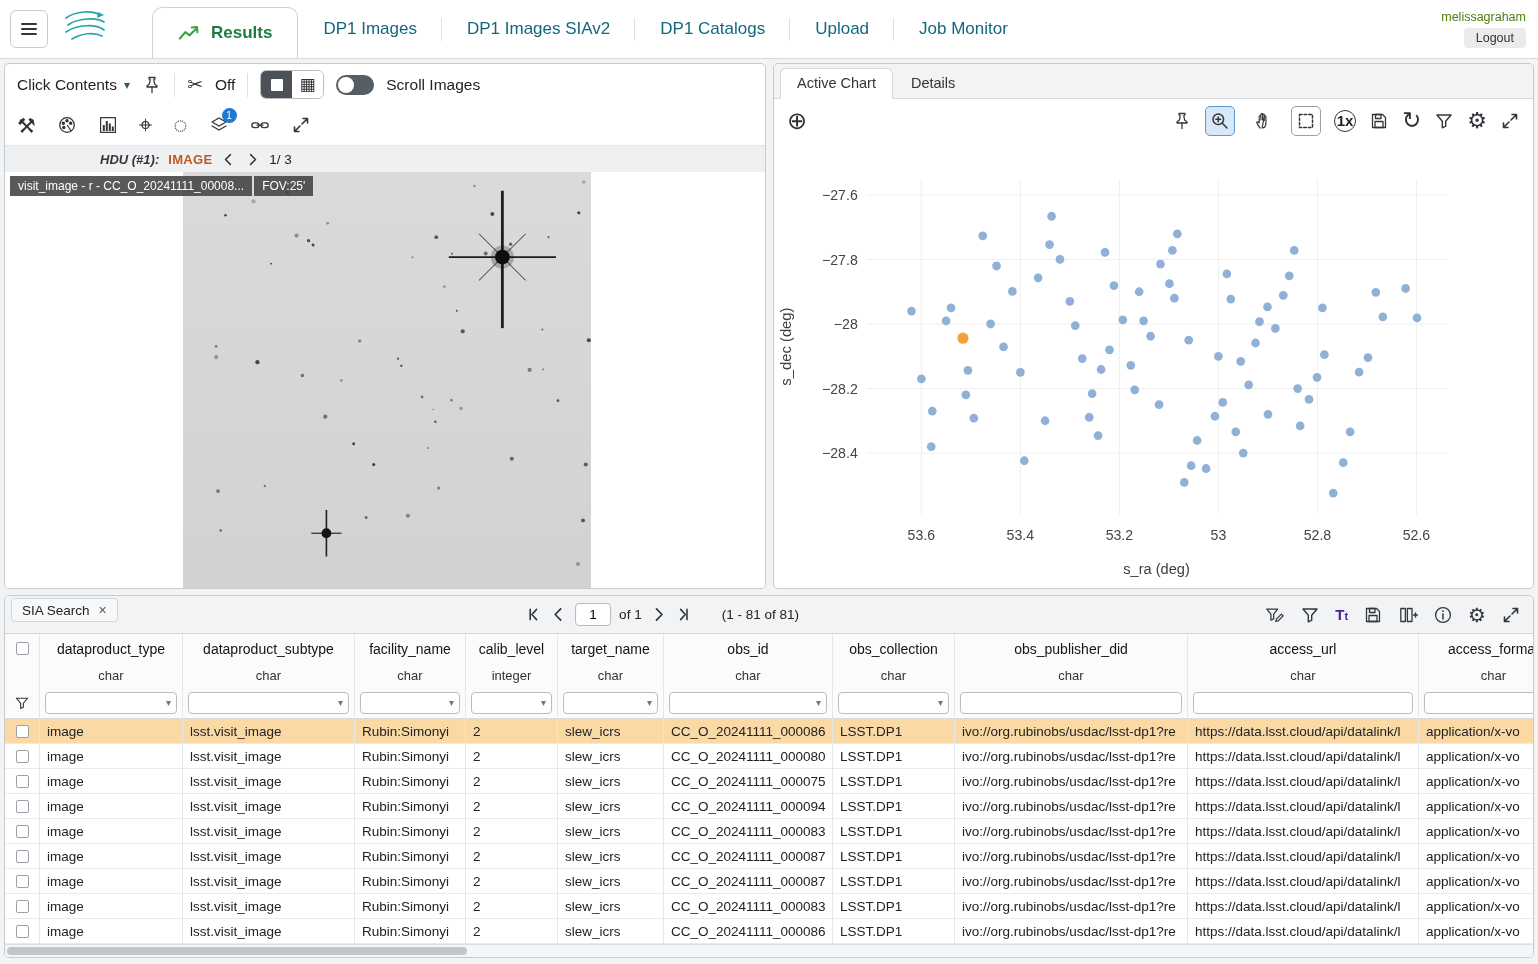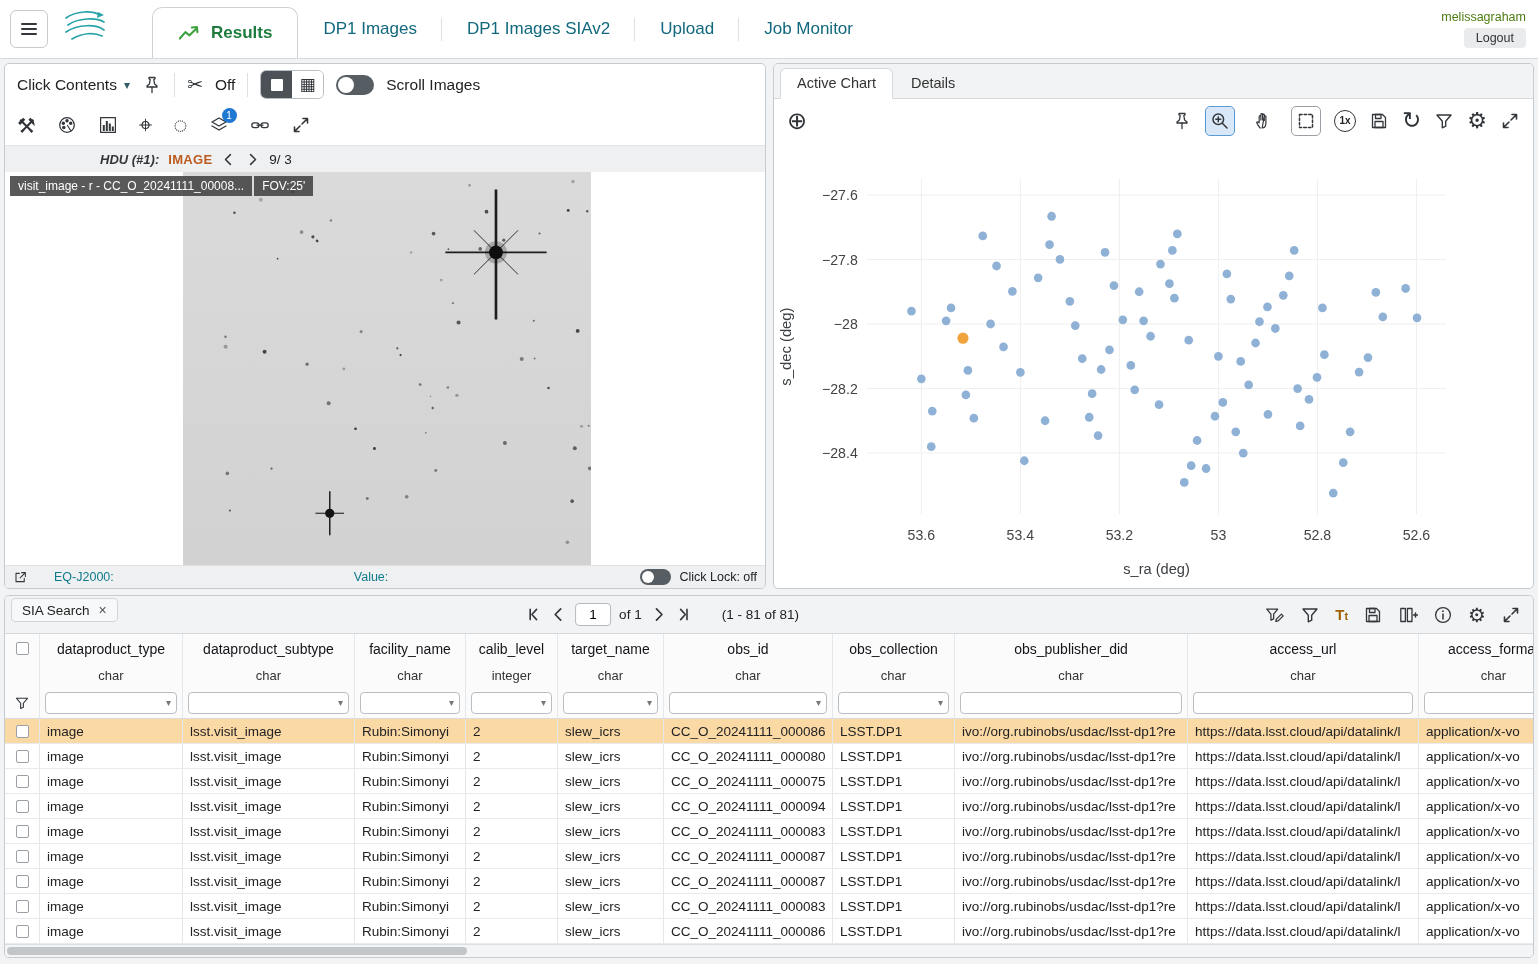--- a/index.html
+++ b/index.html
@@ -67,38 +67,38 @@
   .eq-lbl{margin-left:18px}
   .val-lbl{margin-left:232px}
   .spacer{flex:1}
 
   
   .chart-toolbar{height:43px;display:flex;align-items:center;padding:0 13px;flex:none}
   .ct-right{margin-left:auto;display:flex;align-items:center;gap:13px}
   .tool-btn{width:30px;height:30px;display:flex;align-items:center;justify-content:center;border-radius:5px;color:#33373b;cursor:pointer;background:transparent;border:1px solid transparent}
   .tool-btn.active{background:#d8e8f8;border:1px solid #5b9bd5}
   .tool-btn.boxed{border:1px solid #9aa0a5}
-  .onex{width:22px;height:22px;border:1.6px solid #33373b;border-radius:50%;font-size:10px;font-weight:bold;display:flex;align-items:center;justify-content:center}
+  .onex{width:22px;height:22px;border:1.6px solid #33373b;border-radius:50%;font-size:15px;font-weight:bold;display:flex;align-items:center;justify-content:center}
   .chart-area{flex:1;position:relative}
   #chart-svg{position:absolute;inset:0;width:100%;height:100%}
   .tick{font-size:14px;fill:#444;font-family:"Liberation Sans","DejaVu Sans",sans-serif}
   .axis{font-size:14.5px;fill:#3c4043;font-family:"Liberation Sans","DejaVu Sans",sans-serif}
 
   
   .table-panel{flex:1;margin:0 4px 6px;display:flex;flex-direction:column}
   .table-header{height:38px;background:#f2f3f4;border-bottom:1px solid #d5d9dc;display:flex;align-items:center;padding:0 12px 0 6px;position:relative;flex:none}
   .ttab{display:flex;align-items:center;gap:9px;font-size:13.5px;color:#222;background:#f7f8f9;border:1px solid #d2d6d9;border-radius:4px;padding:3px 10px;align-self:flex-start;margin-top:2px;cursor:pointer}
   .ttab .close{color:#555;font-size:14px;cursor:pointer}
   .paging{position:absolute;left:43%;transform:translateX(-50%);display:flex;align-items:center;gap:8px;font-size:13.5px}
   .pg svg{width:17px;height:17px}
   .page-input{width:36px;height:23px;border:1px solid #b6babd;border-radius:4px;text-align:center;font-size:13.5px;font-family:inherit}
   .range{margin-left:22px}
   .ticons{margin-left:auto;display:flex;align-items:center;gap:15px;color:#2f3337}
   .ticons .glyph{font-size:20px}
-  .tt-icon{font-size:15px;font-weight:bold;color:#a16207}
+  .tt-icon{font-size:15px;font-weight:bold;color:#4c1d95}
   .tt-icon small{font-size:11px;font-weight:bold}
   .grid-wrap{flex:1;overflow:hidden;background:#fff}
   .gr{display:flex;border-bottom:1px solid #e8eaec;width:1600px}
   .gc{flex:none;padding:0 7px;overflow:hidden;white-space:nowrap;border-right:1px solid #e5e8ea;height:100%;display:flex;align-items:center}
   .gr.head{height:29px;background:#fbfbfc;font-size:14px;border-bottom:none}
   .th{justify-content:center;color:#121417;cursor:pointer}
   .gr.type{height:25px;background:#fbfbfc;font-size:13px;color:#333;border-bottom:none}
   .tt{justify-content:center}
   .gr.filt{height:31px;background:#fbfbfc;border-bottom:1px solid #d9dcde}
   .fc{padding:0 5px}
@@ -142,20 +142,23 @@
       </span>
       <span>Results</span>
     </div>
     <div class="nav-tab">
         <span>DP1 Images</span>
       </div>
     <div class="nav-tab">
         <span>DP1 Images SIAv2</span>
       </div>
     <div class="nav-tab">
+        <span>DP1 Catalogs</span>
+      </div>
+    <div class="nav-tab">
         <span>Upload</span>
       </div>
     <div class="nav-tab">
         <span>Job Monitor</span>
       </div>
   </nav>
   <div class="userbox">
     <span class="username">melissagraham</span>
     <button class="logout-btn">Logout</button>
   </div>
@@ -246,21 +249,21 @@
       <span class="icon chev">
           <svg viewBox="0 0 20 20" fill="none" stroke="currentColor" stroke-width="1.5" stroke-linecap="round" stroke-linejoin="round">
             <path d="M12.5 3.5L6 10l6.5 6.5" stroke-width="2"></path>
           </svg>
         </span>
       <span class="icon chev">
           <svg viewBox="0 0 20 20" fill="none" stroke="currentColor" stroke-width="1.5" stroke-linecap="round" stroke-linejoin="round">
             <path d="M7.5 3.5L14 10l-6.5 6.5" stroke-width="2"></path>
           </svg>
         </span>
-      <span class="hdu-page">9/ 3</span>
+      <span class="hdu-page">1/ 3</span>
     </div>
 
     <div class="image-area">
       <div class="astro-img">
           <svg id="starfield" viewBox="0 0 408 357" preserveAspectRatio="xMidYMid slice">
             <circle cx="342.6" cy="55.9" r="0.93" fill="#2f2f2f" opacity="0.71"></circle>
             <circle cx="259.8" cy="70.1" r="0.85" fill="#2f2f2f" opacity="0.73"></circle>
             <circle cx="368.6" cy="34.9" r="1.32" fill="#2f2f2f" opacity="0.90"></circle>
             <circle cx="326.4" cy="169.9" r="1.82" fill="#2f2f2f" opacity="0.54"></circle>
             <circle cx="395.2" cy="264.7" r="1.42" fill="#2f2f2f" opacity="0.59"></circle>
@@ -335,34 +338,20 @@
             <line x1="139" y1="310" x2="165" y2="310" stroke="#222" stroke-width="1"></line>
             <circle cx="152" cy="310" r="4.2" fill="#141414"></circle>
           </svg>
         </div>
       <div class="img-title-row">
         <span class="img-title">visit_image - r - CC_O_20241111_00008...</span>
         <span class="img-fov">FOV:25'</span>
       </div>
     </div>
 
-    <div class="status-bar">
-      <span class="icon">
-          <svg viewBox="0 0 20 20" fill="none" stroke="currentColor" stroke-width="1.5" stroke-linecap="round" stroke-linejoin="round">
-            <path d="M8.5 4.5H4v11h11v-4.5M11.5 3.5h5v5M16.5 3.5L9.5 10.5" stroke-width="1.4"></path>
-          </svg>
-        </span>
-      <span class="teal eq-lbl">EQ-J2000:</span>
-      <span class="teal val-lbl">Value:</span>
-      <span class="spacer"></span>
-      <div class="toggle sm">
-          <div class="knob"></div>
-        </div>
-      <span>Click Lock: off</span>
-    </div>
   </section>
 
   <section class="panel right-panel">
     <div class="panel-tabs">
       <div class="ptab active">Active Chart</div>
       <div class="ptab">Details</div>
     </div>
     <div class="chart-toolbar">
       <span class="glyph" style="font-size:24px">⊕</span>
       <div class="ct-right">

